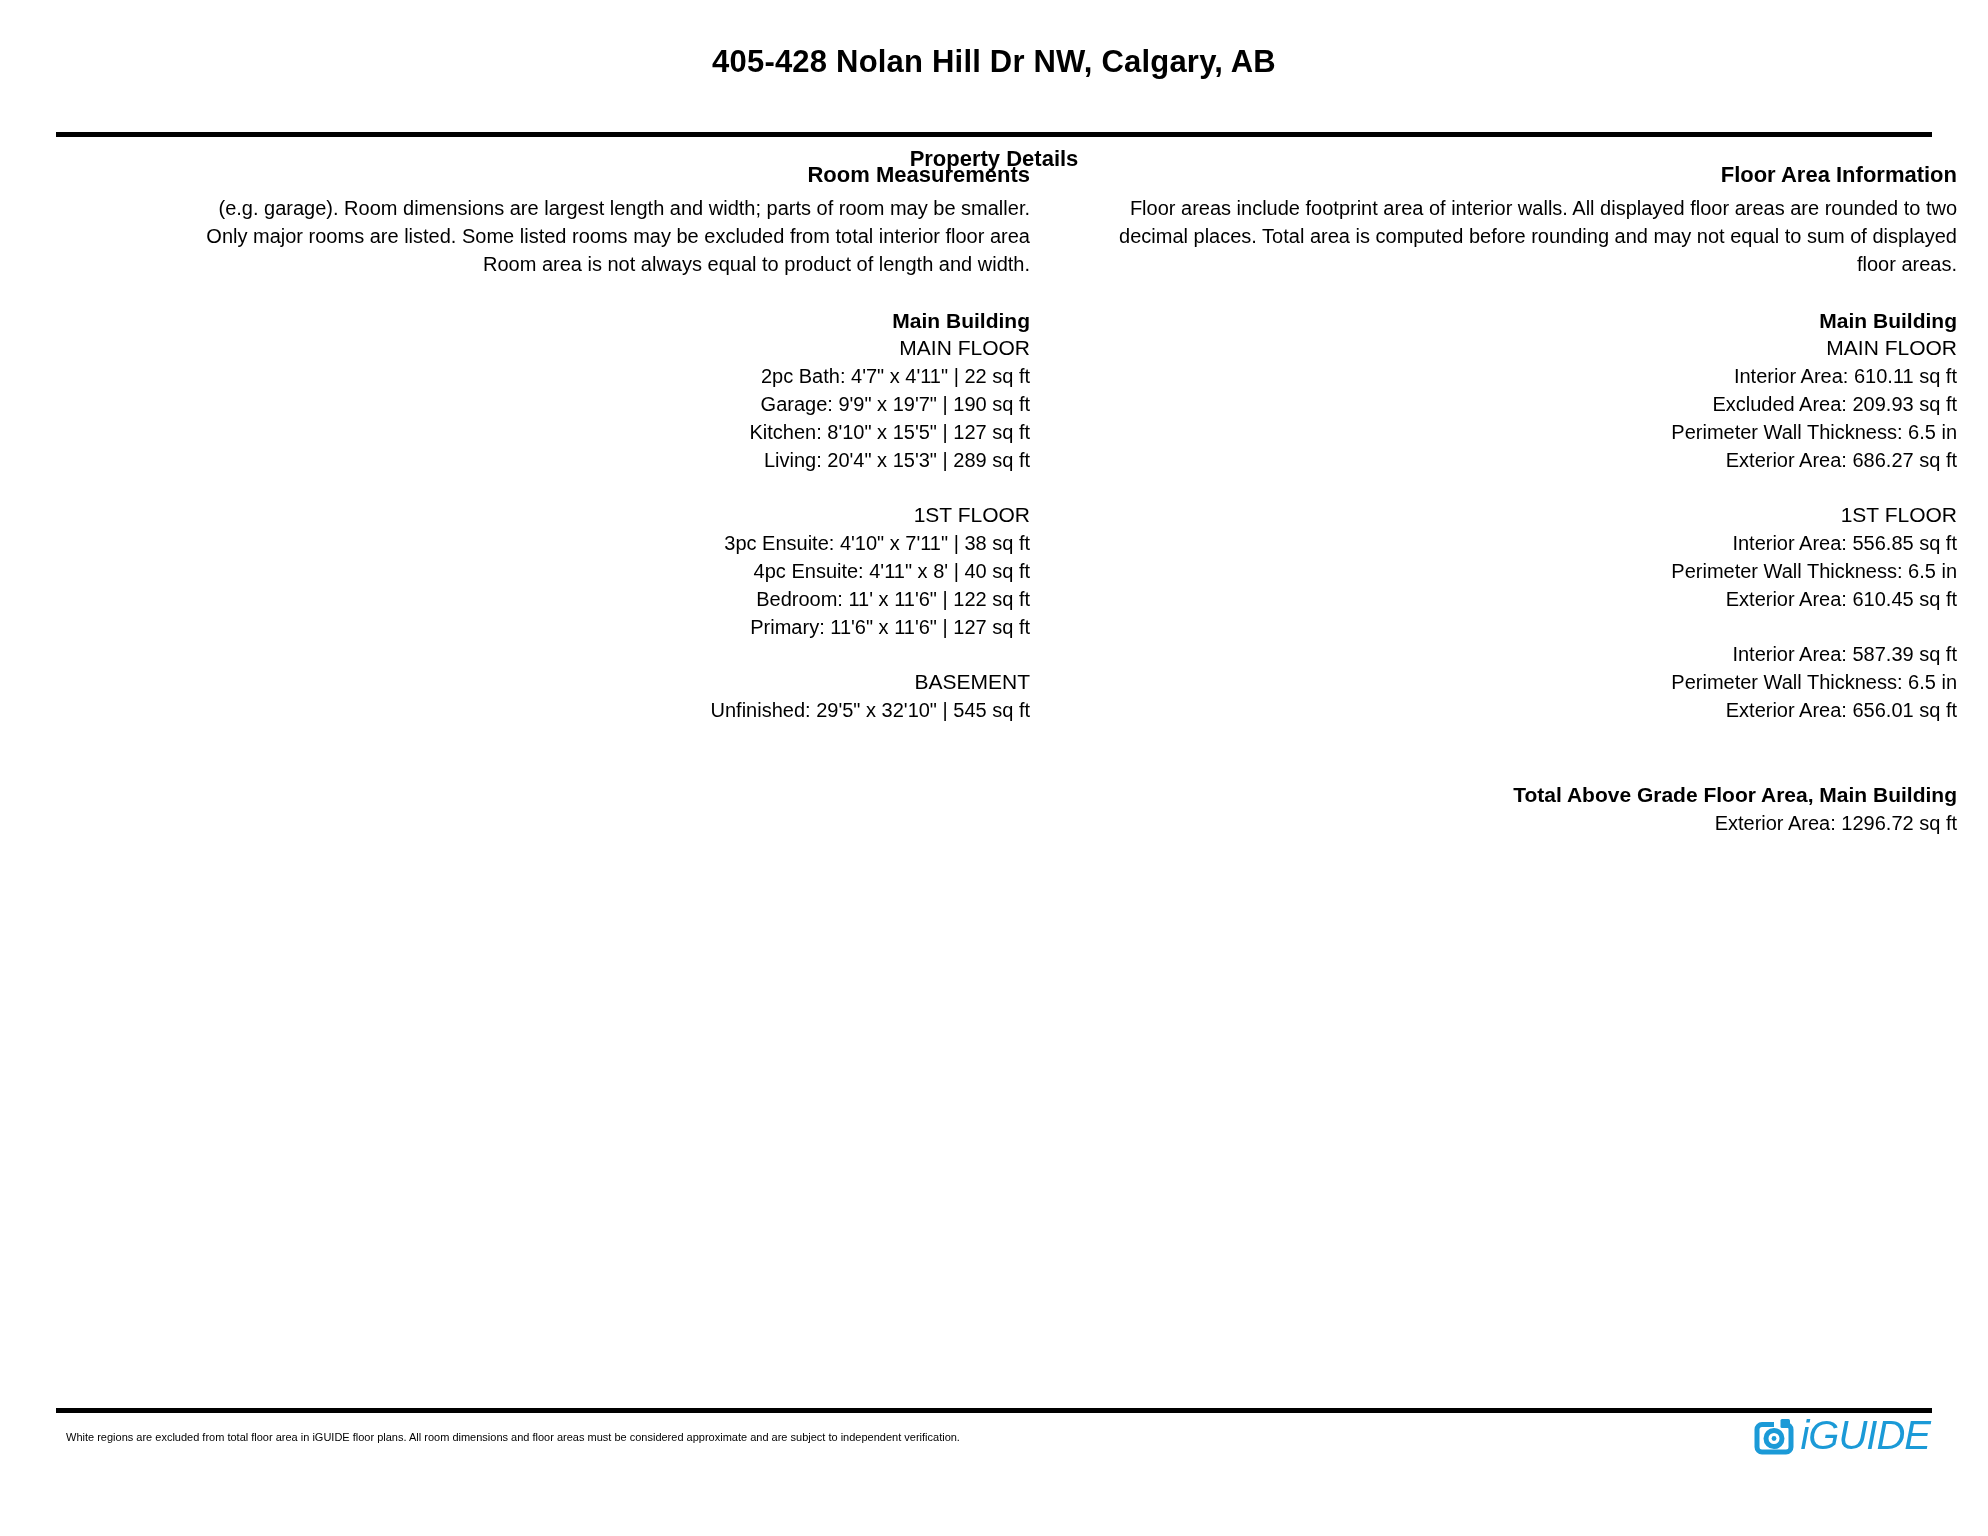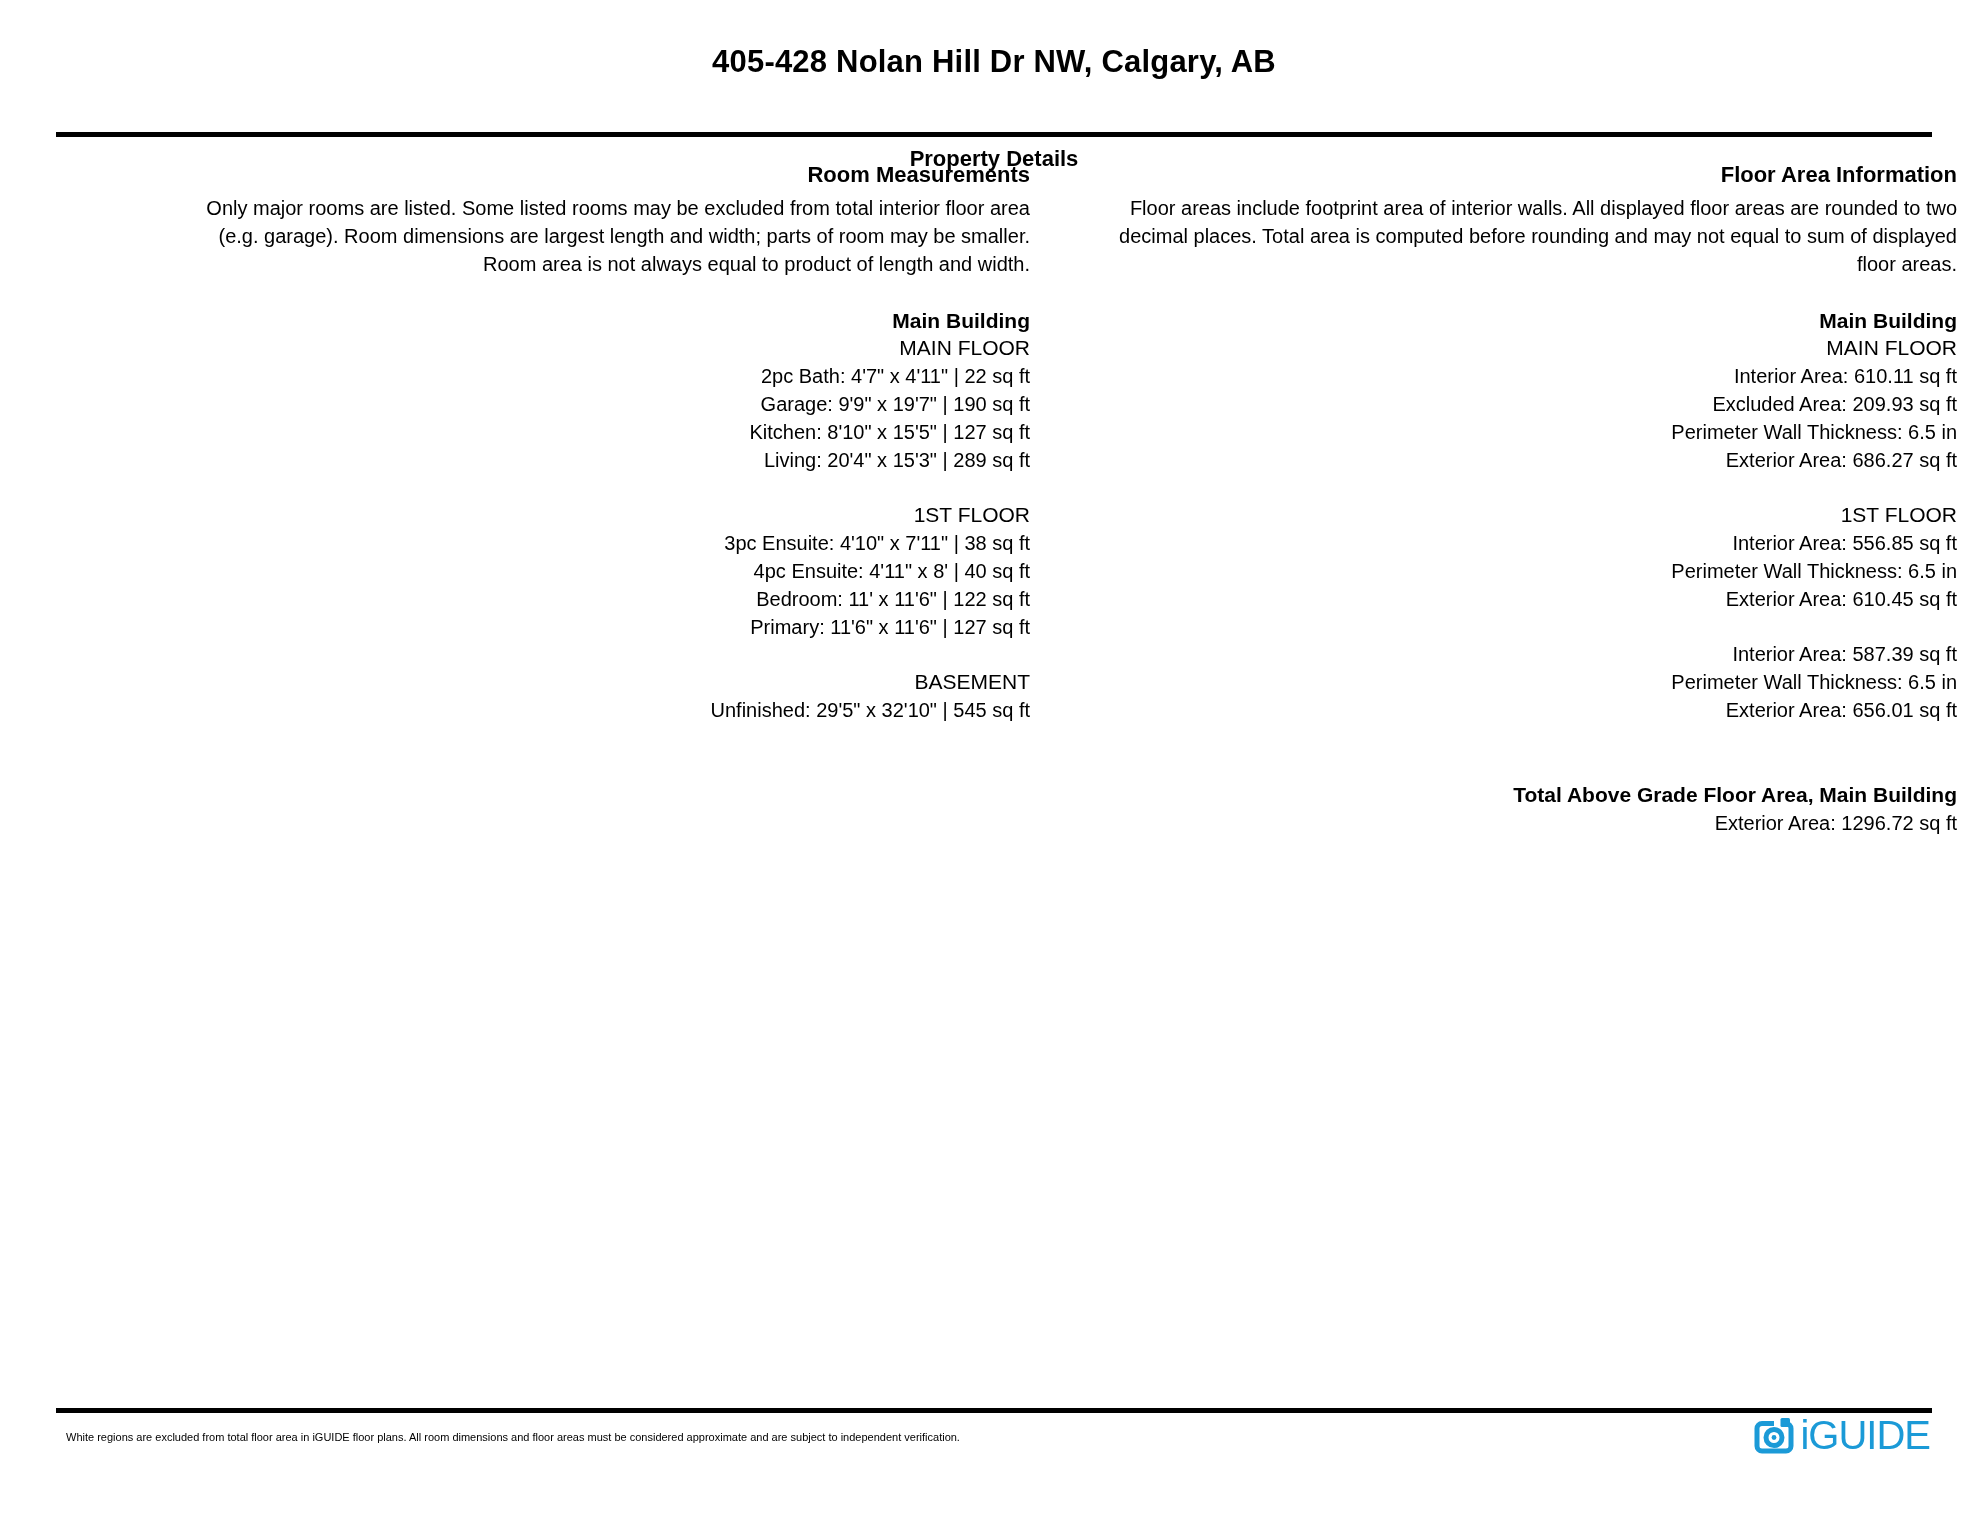--- a/index.html
+++ b/index.html
@@ -92,45 +92,46 @@
     position: absolute;
     top: 1424px; left: 66px;
     width: 1500px;
     font-size: 11px;
     line-height: 26px;
   }
   .logo {
     position: absolute;
     top: 1415px; right: 58px;
     display: flex;
-    align-items: center;
+    align-items: flex-end;
     gap: 5px;
     color: var(--brand, #1B9AD7);
+    font-style: italic;
   }
   .logo-text {
     font-size: 40px;
     font-weight: 400;
     letter-spacing: -1px;
     line-height: 40px;
   }
 </style>
 </head>
 <body>
 
 <div class="page">
 
   <h1 class="title">405-428 Nolan Hill Dr NW, Calgary, AB</h1>
   <div class="header-rule"></div>
   <h2 class="subtitle">Property Details</h2>
 
   <section class="col col-left">
     <h3 class="section-heading">Room Measurements</h3>
     <div>
+      <div class="desc-line">(e.g. garage). Room dimensions are largest length and width; parts of room may be smaller.</div>
       <div class="desc-line">Only major rooms are listed. Some listed rooms may be excluded from total interior floor area</div>
-      <div class="desc-line">(e.g. garage). Room dimensions are largest length and width; parts of room may be smaller.</div>
       <div class="desc-line">Room area is not always equal to product of length and width.</div>
     </div>
 
     <div class="building">
       <div class="building-name">Main Building</div>
 
       <div class="floor">
         <div class="floor-name">MAIN FLOOR</div>
         <div class="entry">2pc Bath: 4'7" x 4'11" | 22 sq ft</div>
         <div class="entry">Garage: 9'9" x 19'7" | 190 sq ft</div>

